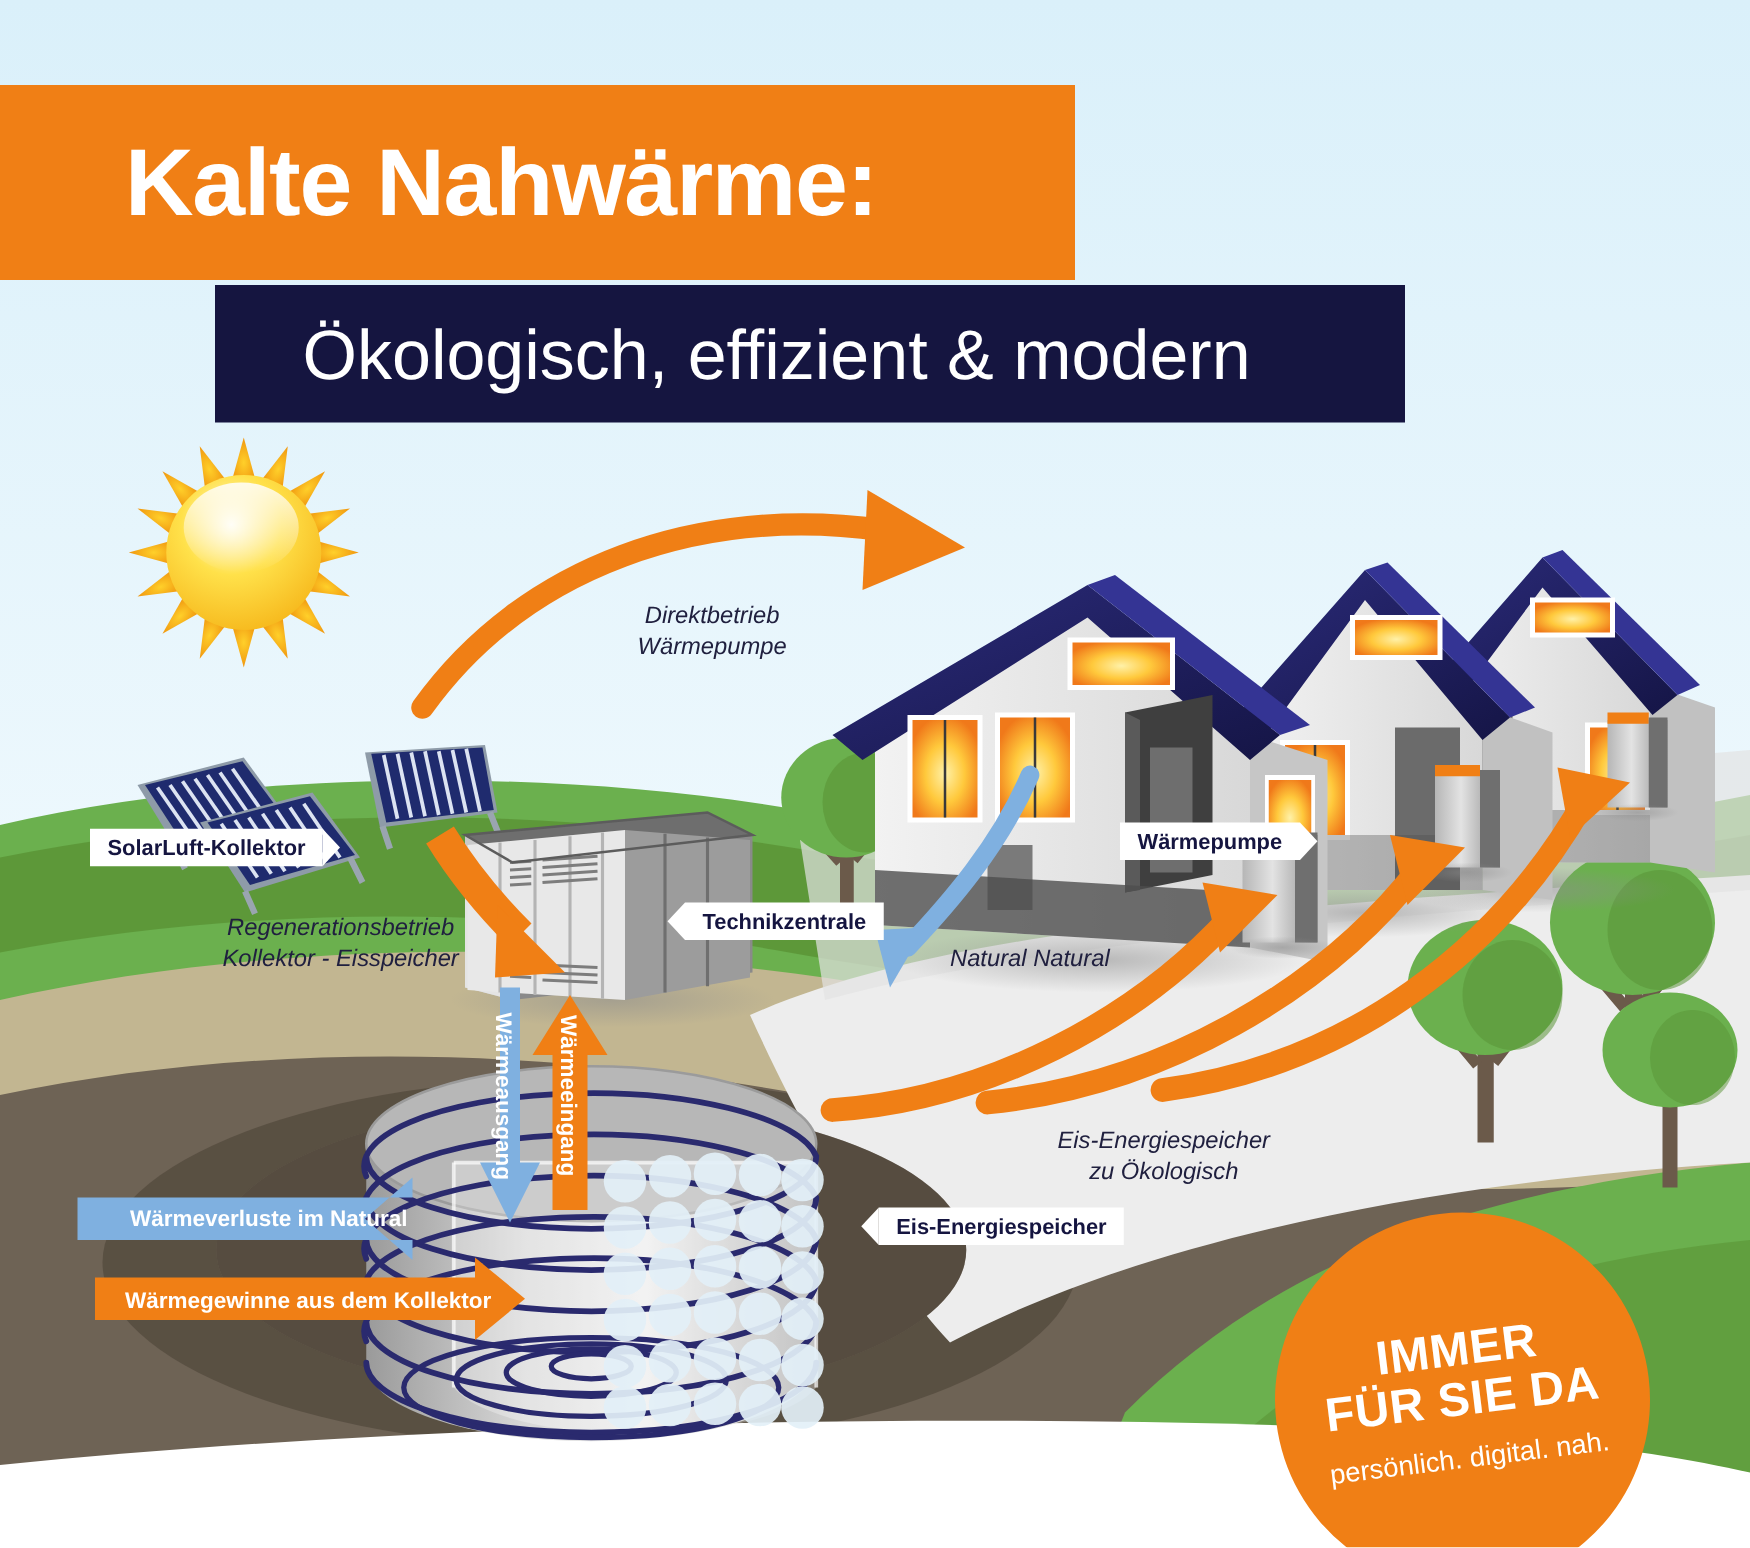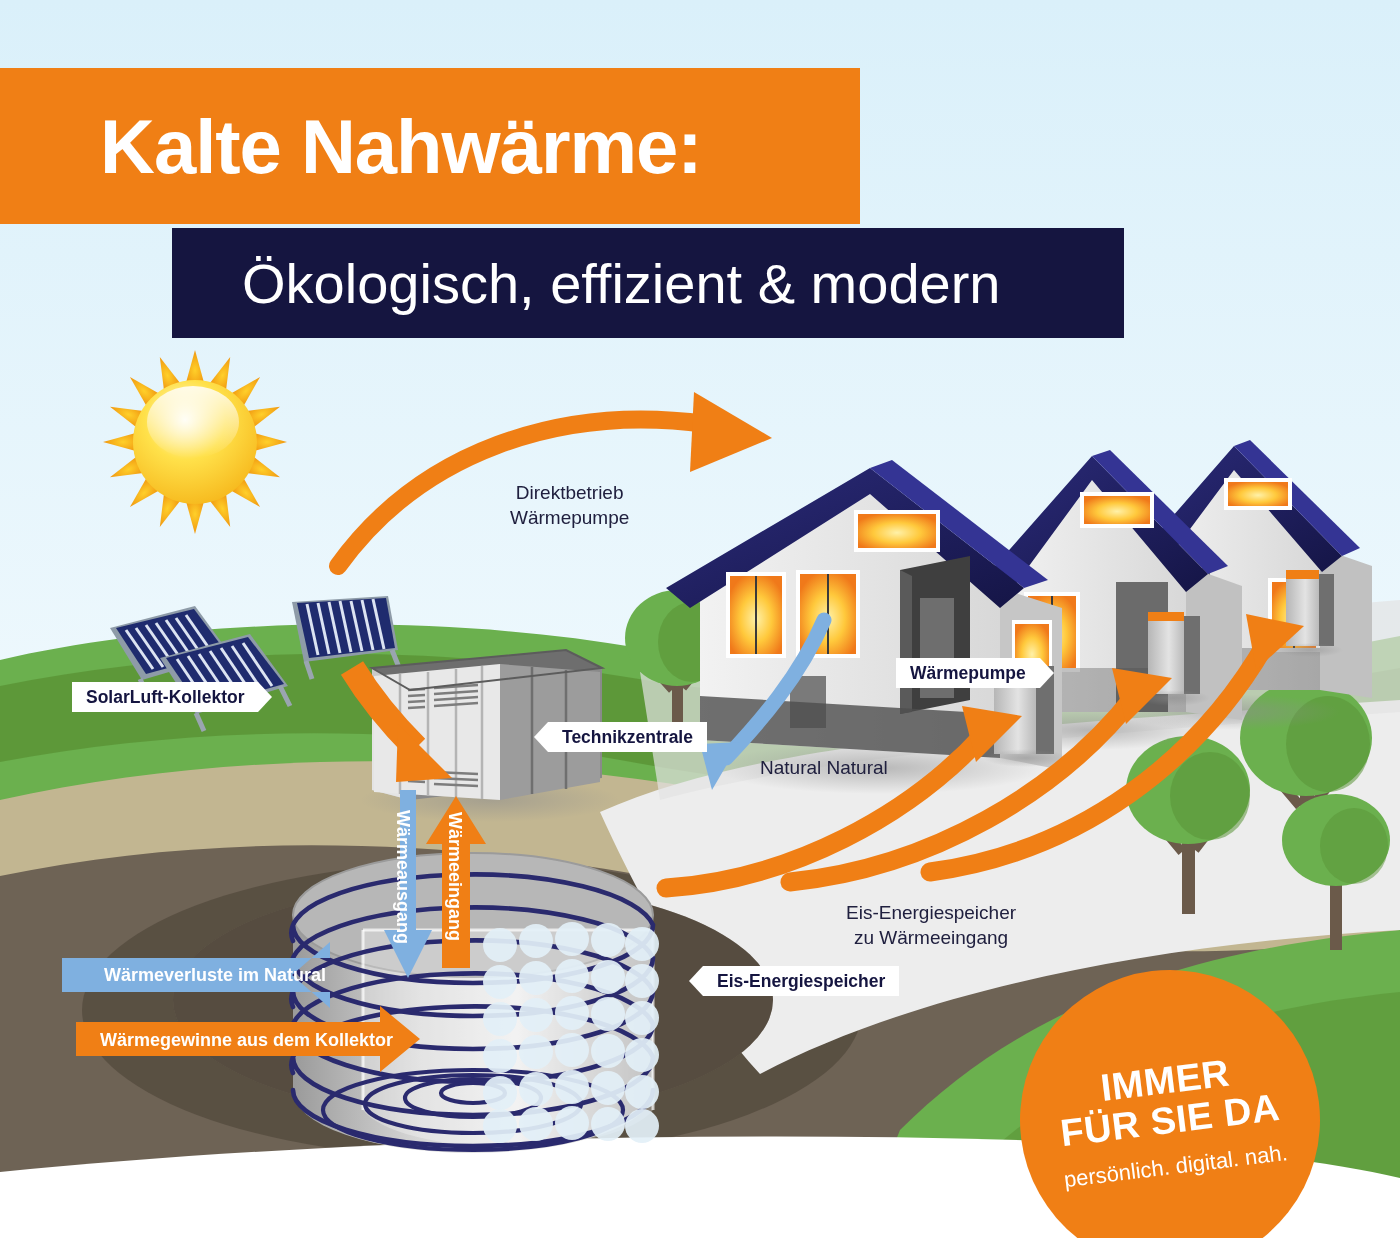--- a/index.html
+++ b/index.html
@@ -13,21 +13,21 @@
   .ttl-navy{left:172px;top:228px;width:952px;height:110px;background:#151540;}
   .ttl-navy span{color:#fff;font-size:56px;font-weight:400;margin-left:70px;
      font-family:"Liberation Sans",sans-serif;}
   .callout{position:absolute;background:#fff;color:#151540;font-size:17.5px;font-weight:700;
      display:flex;align-items:center;white-space:nowrap;height:30px;padding:0 14px;
      font-family:"Liberation Sans",sans-serif;}
   .callout.r::after{content:"";position:absolute;right:-14px;top:0;width:0;height:0;
      border-top:15px solid transparent;border-bottom:15px solid transparent;border-left:14px solid #fff;}
   .callout.l::before{content:"";position:absolute;left:-14px;top:0;width:0;height:0;
      border-top:15px solid transparent;border-bottom:15px solid transparent;border-right:14px solid #fff;}
-  .italic-lbl{position:absolute;color:#20203f;font-size:19px;line-height:25px;
+  .italic-lbl{position:absolute;font-style:italic;color:#20203f;font-size:19px;line-height:25px;
      white-space:nowrap;font-family:"Liberation Sans",sans-serif;}
   .italic-lbl.ctr{text-align:center;}
   .arr-txt{position:absolute;color:#fff;font-weight:700;font-size:18px;white-space:nowrap;
      font-family:"Liberation Sans",sans-serif;}
   .vrt{writing-mode:vertical-rl;text-orientation:mixed;}
   .badge{position:absolute;left:1020px;top:970px;width:300px;height:300px;border-radius:50%;
      background:#F07F15;display:flex;flex-direction:column;align-items:center;justify-content:center;
      transform:rotate(-7deg);}
   .badge .b1{color:#fff;font-size:38px;font-weight:700;line-height:40px;text-align:center;letter-spacing:.5px;}
   .badge .b2{color:#fff;font-size:22px;font-weight:400;margin-top:14px;text-align:center;}
@@ -459,43 +459,47 @@
     </g>
   </svg>
 
   <div class="ttl-band ttl-orange">
     <span>Kalte Nahwärme:</span>
   </div>
   <div class="ttl-band ttl-navy">
     <span>Ökologisch, effizient &amp; modern</span>
   </div>
 
-  <div class="callout r" style="left:72px;top:663px;margin-top:19px;">
+  <div class="callout r" style="left:72px;top:663px;">
     <span>SolarLuft-Kollektor</span>
   </div>
   <div class="callout l" style="left:548px;top:722px;">
     <span>Technikzentrale</span>
   </div>
   <div class="callout r" style="left:896px;top:658px;">
     <span>Wärmepumpe</span>
   </div>
   <div class="callout l" style="left:703px;top:966px;">
     <span>Eis-Energiespeicher</span>
   </div>
 
   <div class="italic-lbl ctr" style="left:510px;top:480px;">
     <div>Direktbetrieb</div>
     <div>Wärmepumpe</div>
   </div>
+  <div class="italic-lbl ctr" style="left:178px;top:730px;">
+    <div>Regenerationsbetrieb</div>
+    <div>Kollektor - Eisspeicher</div>
+  </div>
   <div class="italic-lbl" style="left:760px;top:755px;">
     <div>Natural Natural</div>
   </div>
   <div class="italic-lbl ctr" style="left:846px;top:900px;">
     <div>Eis-Energiespeicher</div>
-    <div>zu Wärmeeingang</div>
+    <div>zu Ökologisch</div>
   </div>
 
   <div class="arr-txt vrt" style="left:392px;top:810px;">Wärmeausgang</div>
   <div class="arr-txt vrt" style="left:444px;top:812px;">Wärmeeingang</div>
   <div class="arr-txt" style="left:104px;top:965px;">Wärmeverluste im Natural</div>
   <div class="arr-txt" style="left:100px;top:1030px;">Wärmegewinne aus dem Kollektor</div>
 
   <div class="badge">
     <div class="b1">
       <div>IMMER</div>

